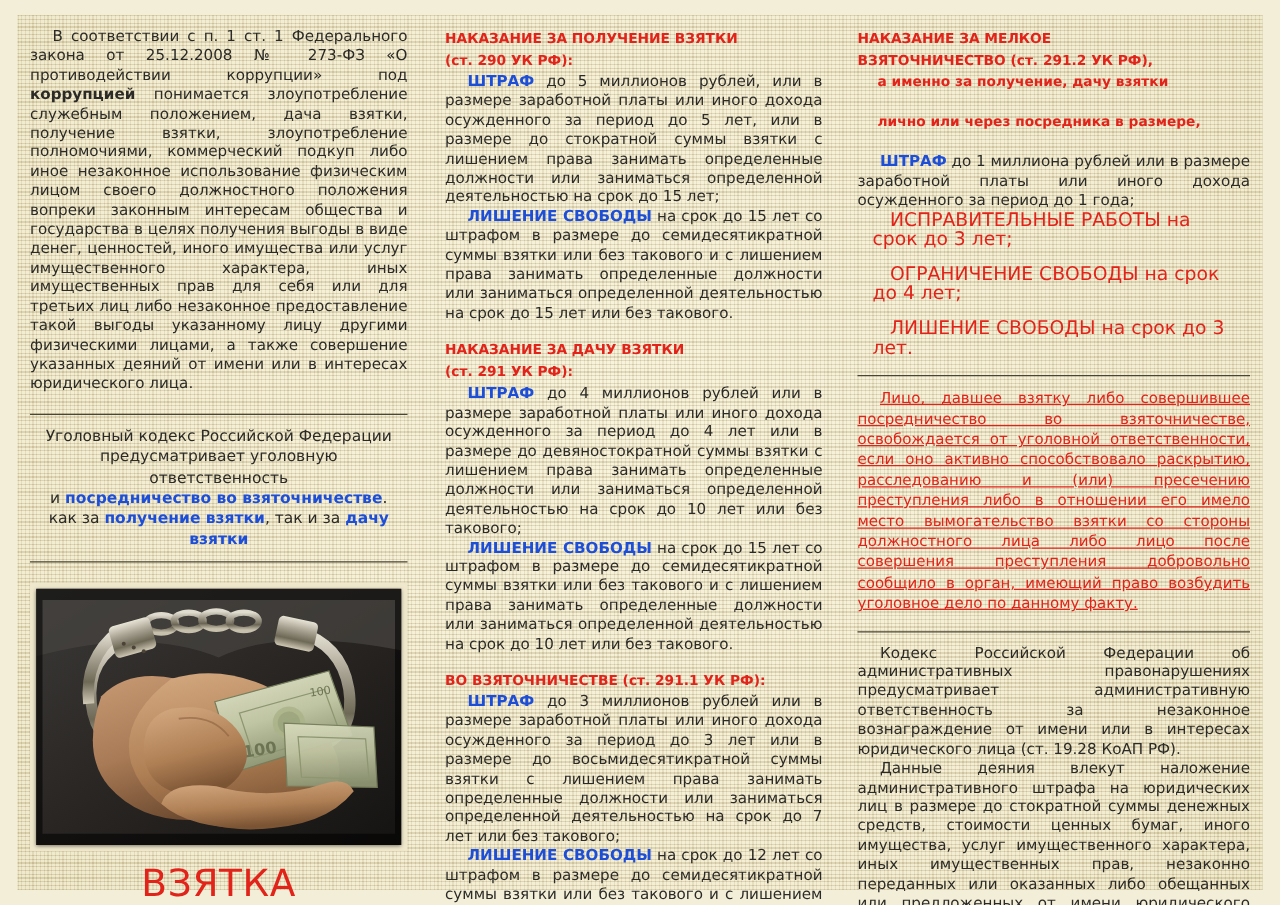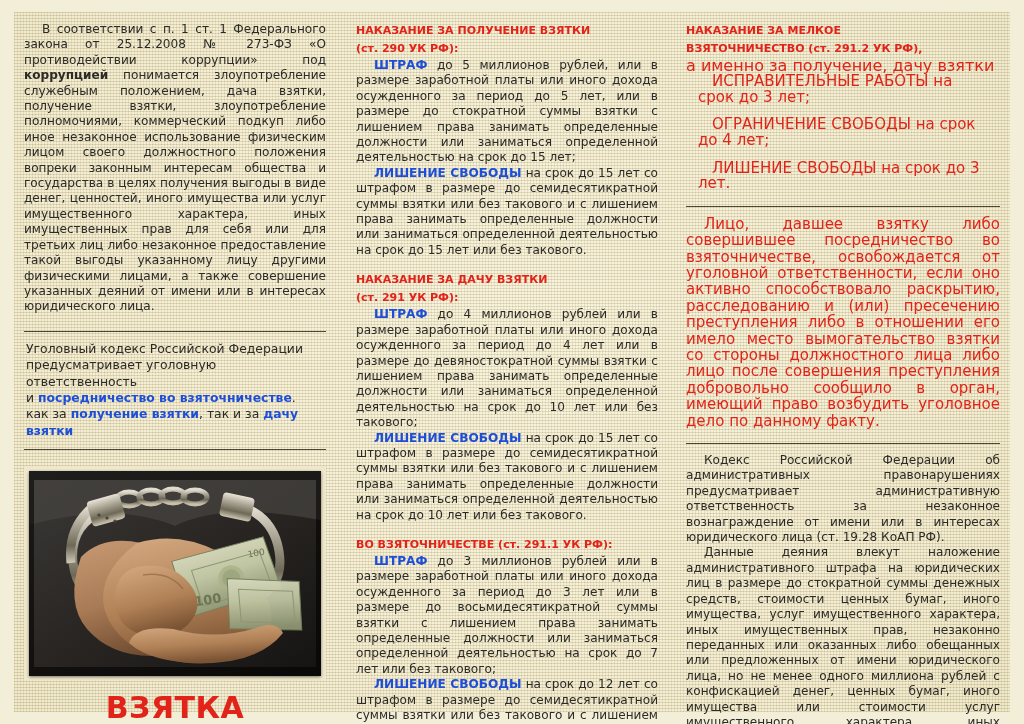--- a/index.html
+++ b/index.html
@@ -67,52 +67,55 @@
   .red-head {
     color: #e2231a;
     font-weight: bold;
     font-size: 11px;
     line-height: 17px;
     margin: 0 0 1px 0;
     text-indent: 0;
   }
   .red-lead {
     color: #e2231a;
-    font-size: 16px;
+    font-size: 11px;
     line-height: 16.2px;
-    margin: 0;
+    margin: 16px;
     text-indent: 0;
+    font-weight: bold;
   }
   .red-em {
     color: #1d4ed8;
     font-weight: bold;
   }
   .red-line {
     color: #e2231a;
     font-size: 15px;
     line-height: 15.6px;
     margin: 12px;
     text-indent: 14px;
   }
   .red-para {
     color: #e2231a;
-    font-size: 15px;
+    font-size: 12px;
     line-height: 16.4px;
     text-align: justify;
     text-indent: 18px;
     margin: 0;
     hyphens: auto;
+    text-decoration: underline;
   }
   .section { margin-bottom: 13px; }
   .section p + p { margin-top: 0; }
   .quote-box {
     margin: 16px 0 0 0;
     padding: 9px 2px 10px 2px;
     border-top: 1px solid #4a4636;
     border-bottom: 1px solid #4a4636;
+    text-align: center;
   }
   .quote-box p {
     margin: 0;
     font-size: 12.4px;
     line-height: 16.4px;
     color: #2b2a26;
     text-indent: 0;
   }
 
   
@@ -132,21 +135,21 @@
     background: #1c1a18;
     box-shadow: 0 1px 3px rgba(0,0,0,0.5);
   }
   .photo svg { display: block; width: 100%; height: 100%; }
 
   
   .big-title {
     margin: 10px 0 2px 0;
     text-align: center;
     color: #e2231a;
-    font-weight: bold;
+    font-weight: normal;
     font-size: 30px;
     line-height: 34px;
     letter-spacing: 0.5px;
   }
 
   
   .col3-divider {
     border: 0;
     border-top: 1px solid #4a4636;
     margin: 14px 0 9px 0;
@@ -283,20 +286,22 @@
       </div>
 
     </div>
 
     <div class="col col-3">
 
       <div class="section">
         <p class="red-head">НАКАЗАНИЕ ЗА МЕЛКОЕ</p>
         <p class="red-head">ВЗЯТОЧНИЧЕСТВО (ст. 291.2 УК РФ),</p>
         <p class="red-lead">а именно за получение, дачу взятки</p>
+        <p class="red-lead">лично или через посредника в размере,</p>
+        <p class="body-text"><span class="red-em">ШТРАФ</span><span> до 1 миллиона рублей или в размере заработной платы или иного дохода осужденного за период  до 1 года;</span></p>
         <p class="red-line"><span>ИСПРАВИТЕЛЬНЫЕ РАБОТЫ</span><span> на срок до 3 лет;</span></p>
         <p class="red-line"><span>ОГРАНИЧЕНИЕ СВОБОДЫ</span><span> на срок до 4 лет;</span></p>
         <p class="red-line"><span>ЛИШЕНИЕ СВОБОДЫ</span><span> на срок до 3 лет.</span></p>
       </div>
 
       <hr class="col3-divider">
 
       <p class="red-para">Лицо, давшее взятку либо совершившее посредничество во взяточничестве, освобождается от уголовной ответственности, если оно активно способствовало раскрытию, расследованию и (или) пресечению преступления либо в отношении его имело место вымогательство взятки со стороны должностного лица либо лицо после совершения преступления добровольно сообщило в орган, имеющий право возбудить уголовное дело по данному факту.</p>
 
       <hr class="col3-divider">

